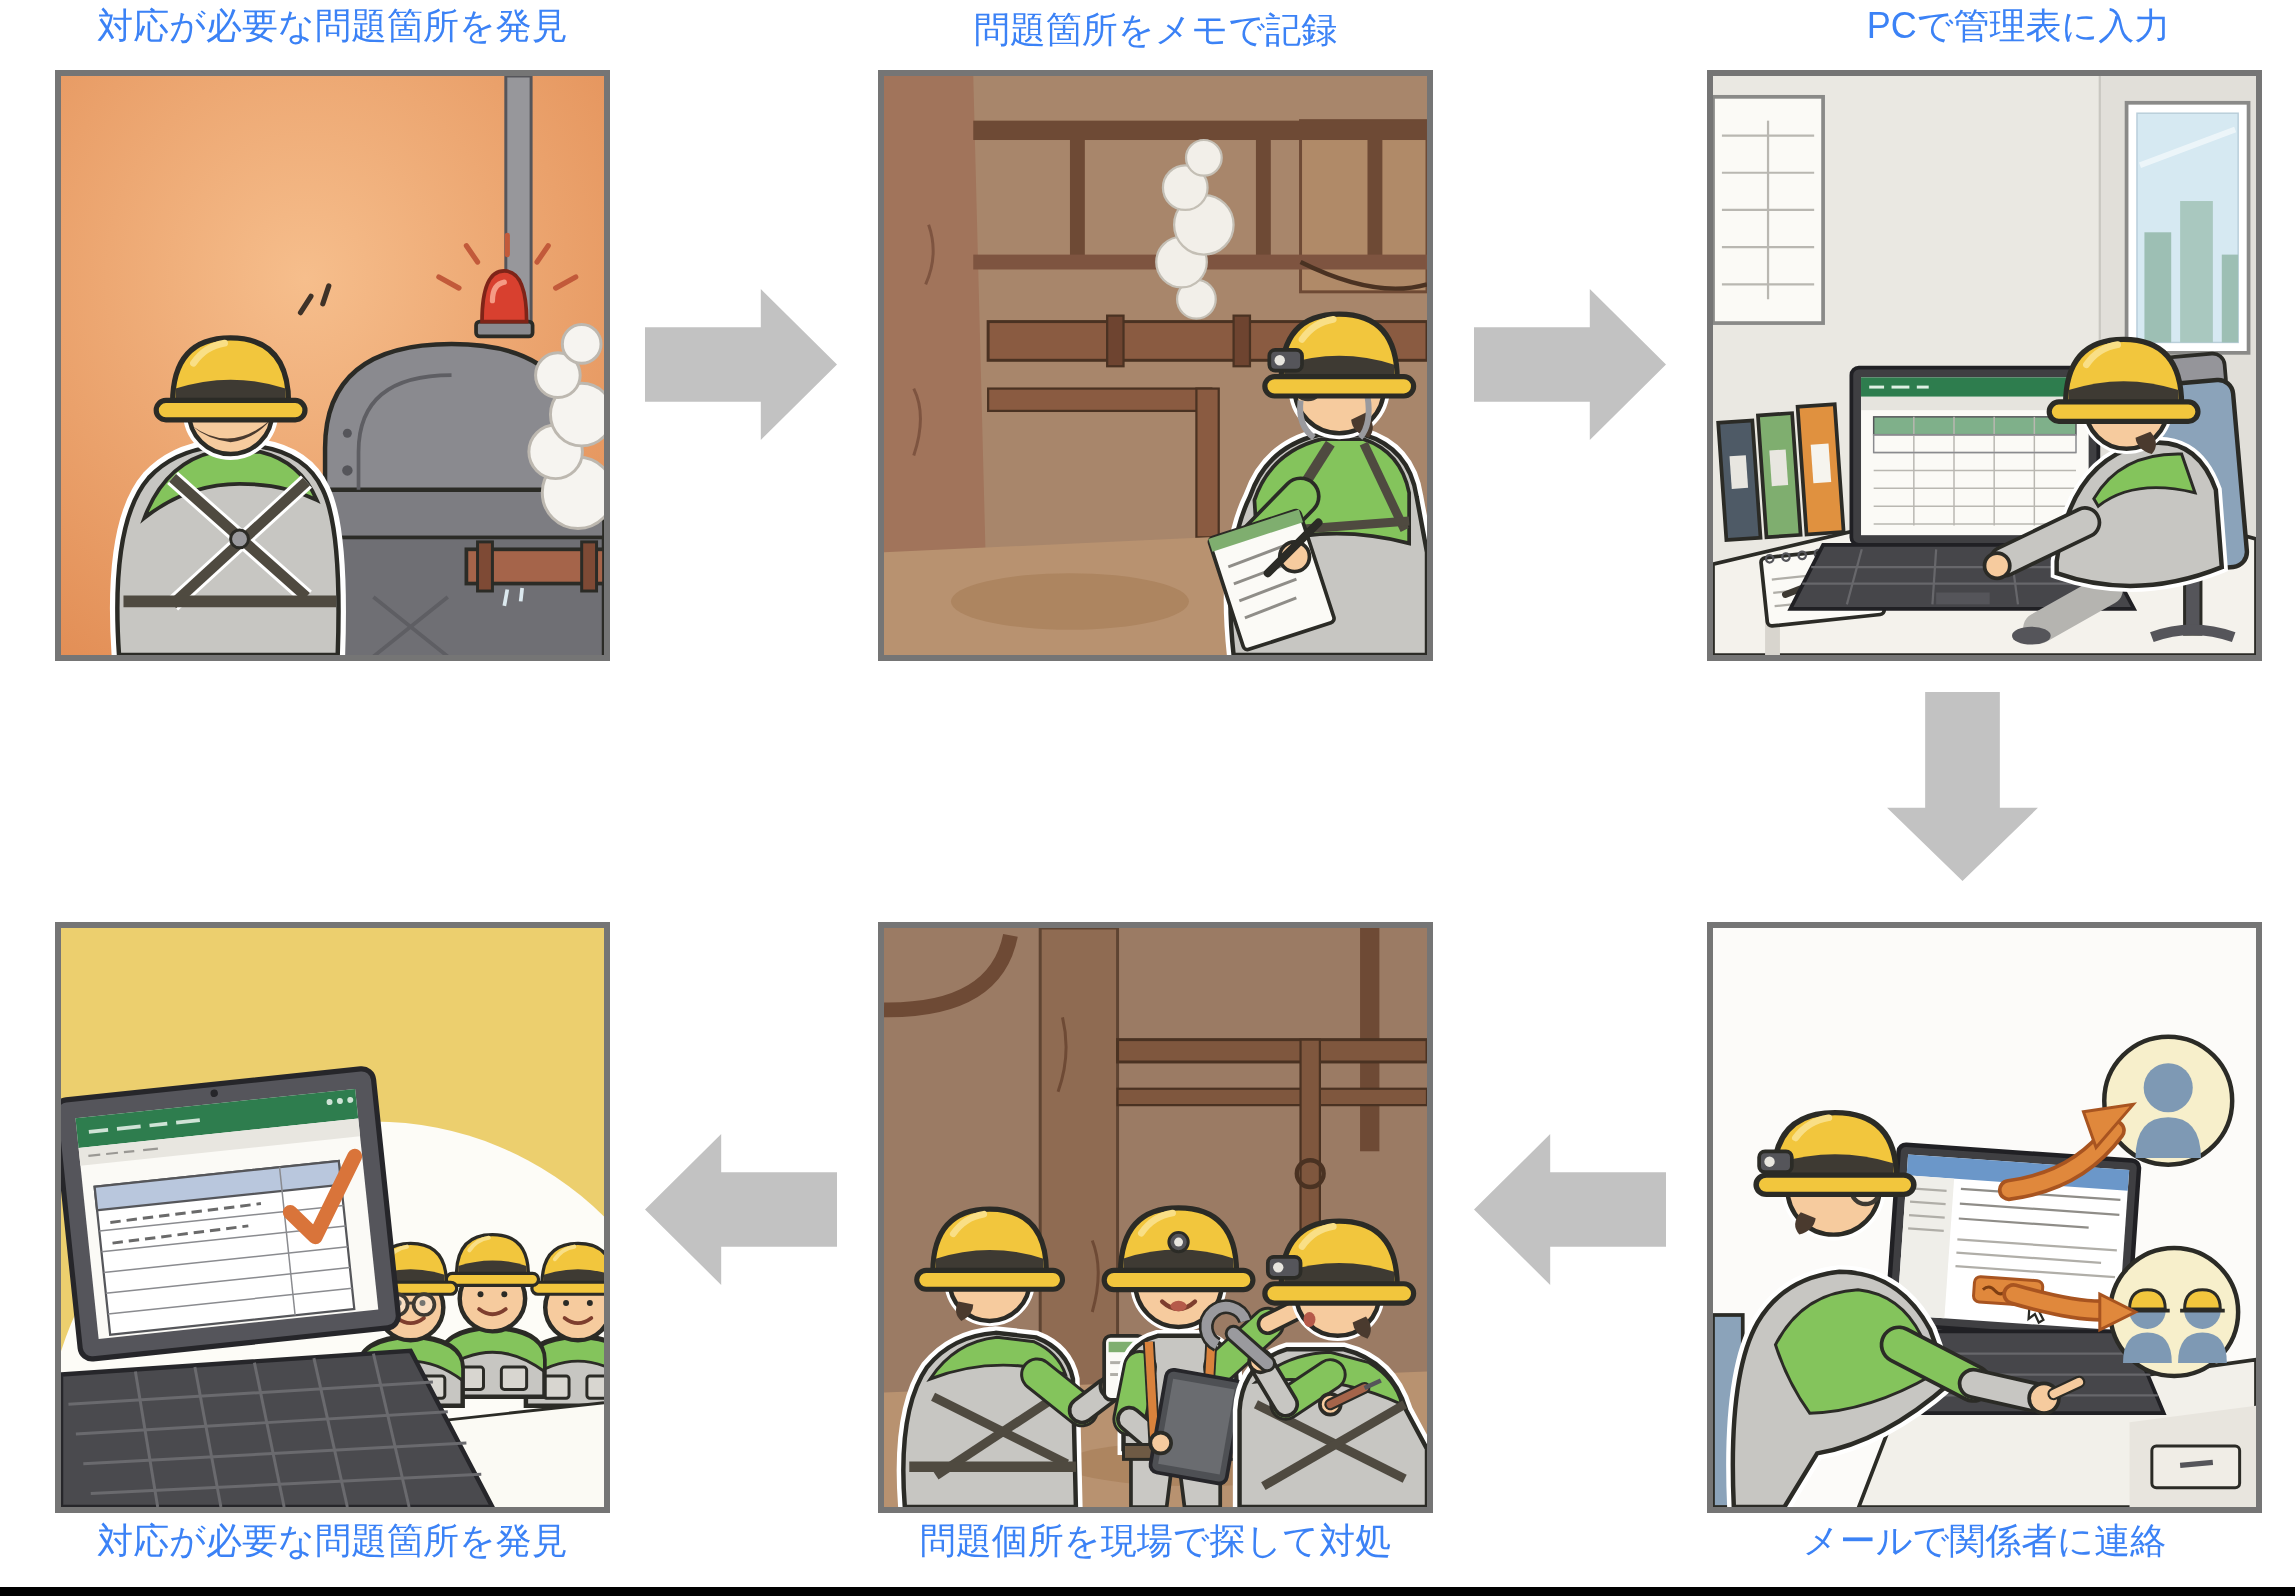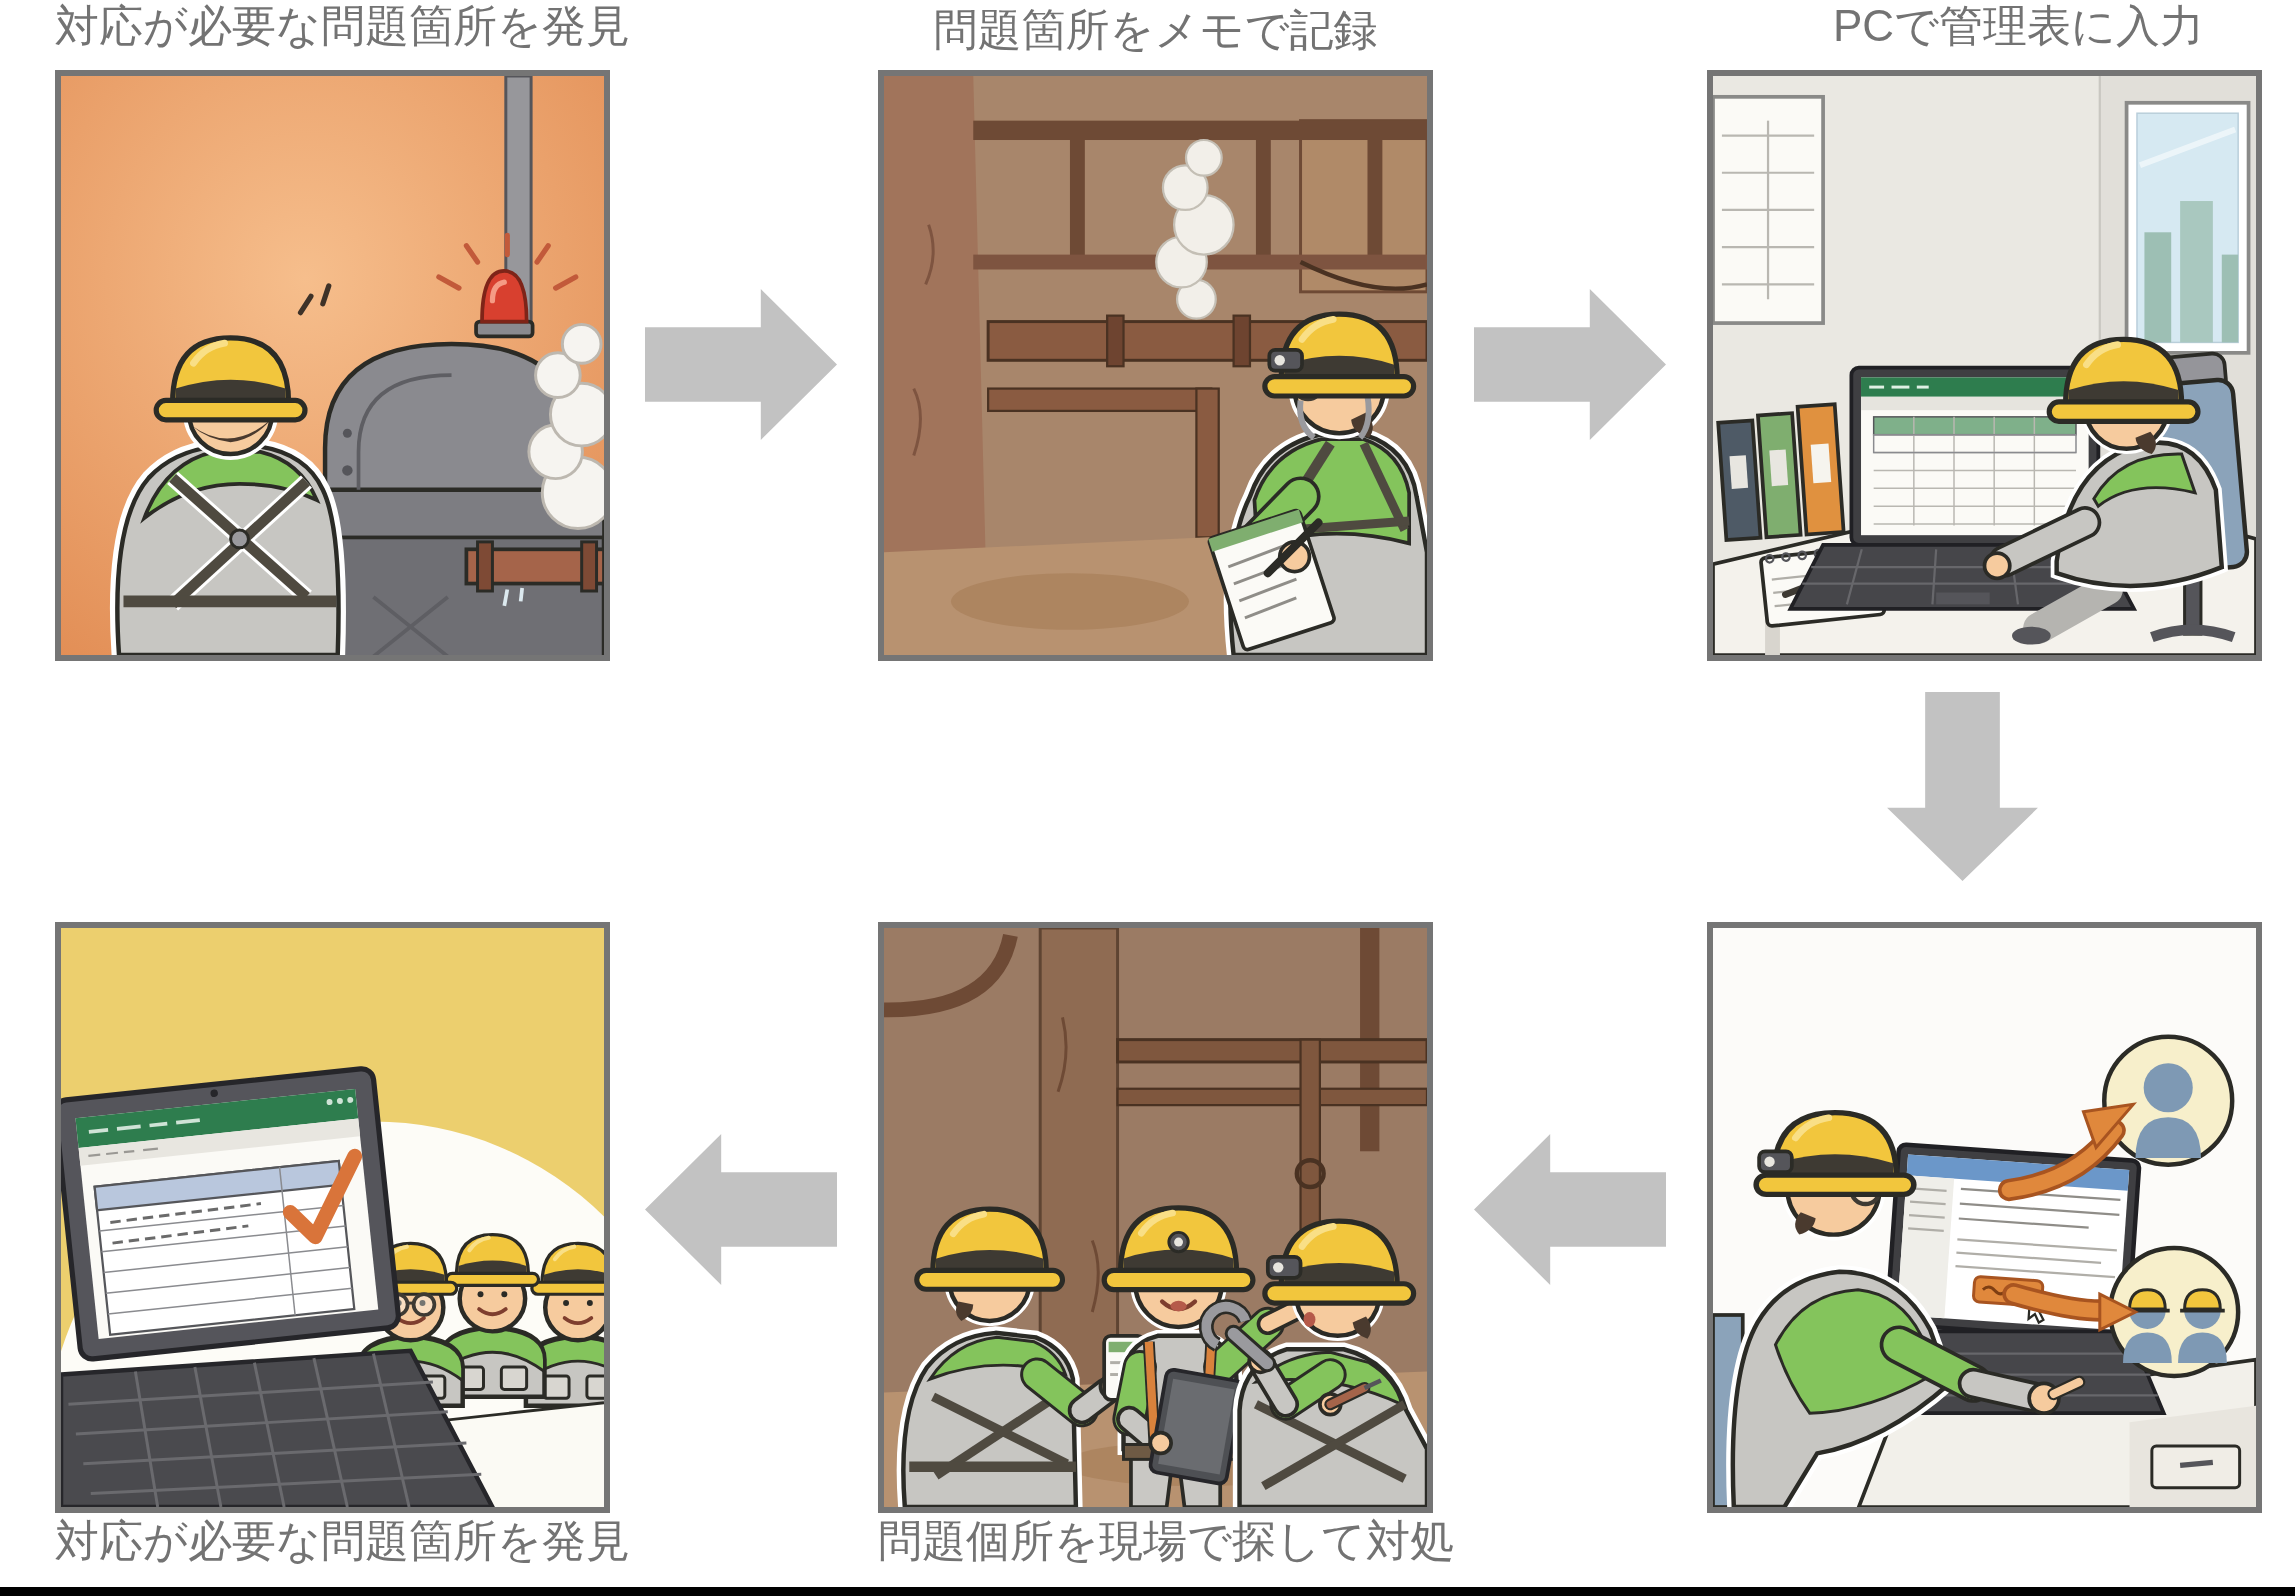--- a/index.html
+++ b/index.html
@@ -1,19 +1,19 @@
 <!DOCTYPE html>
 <html style="font-size:12px"><head>
 <meta charset="utf-8">
 <style>
   html,body{margin:0;padding:0;background:#ffffff;}
   .canvas{position:relative;width:2295px;height:1597px;background:#ffffff;overflow:hidden;
           font-family:"Liberation Sans","DejaVu Sans",sans-serif;}
   .step-label{position:absolute;width:555px;height:46px;line-height:46px;text-align:center;
-              font-size:44px;color:#737373;white-space:nowrap;}
+              font-size:36px;color:#3b82f6;white-space:nowrap;}
   .panel{position:absolute;width:543px;height:579px;border:6px solid #757575;background:#fff;}
   .panel svg{display:block;width:543px;height:579px;}
   .arrow{position:absolute;}
   .arrow svg{display:block;}
   .bottom-bar{position:absolute;left:0;top:1587px;width:2295px;height:10px;background:#000000;}
 </style>
 </head>
 <body>
 
 <div class="canvas">
@@ -294,20 +294,21 @@
         <circle cx="556" cy="446" r="55" fill="#F6CB9E" stroke="#2B2B26" stroke-width="6"></circle>
         <path d="M588,478 Q602,494 590,508 Q570,502 568,486 Z" fill="#4A3A2E"></path>
         <circle cx="518" cy="448" r="15" fill="rgba(255,255,255,0.35)" stroke="#3E3A33" stroke-width="6"></circle>
         <use href="#helmet" transform="translate(452,338)"></use>
       </g>
     </svg>
   </figure>
 
   <div class="step-label" style="left:55px;top:1518px;">対応が必要な問題箇所を発見</div>
   <div class="step-label" style="left:878px;top:1518px;">問題個所を現場で探して対処</div>
+  <div class="step-label" style="left:1707px;top:1518px;">メールで関係者に連絡</div>
 
   <figure class="panel" style="left:1707px;top:922px;margin:0;">
     <svg viewBox="0 0 730 778" preserveAspectRatio="none">
       <rect width="730" height="778" fill="#FCFBF9"></rect>
       <polygon points="246,648 730,580 730,778 196,778" fill="#F2F0EA" stroke="#2B2B26" stroke-width="5"></polygon>
       <polygon points="560,664 730,642 730,778 560,778" fill="#E8E5DE"></polygon>
       <rect x="590" y="696" width="118" height="56" rx="6" fill="#F0EDE6" stroke="#2B2B26" stroke-width="4"></rect>
       <line x1="628" y1="722" x2="672" y2="718" stroke="#55555A" stroke-width="7"></line>
       <g transform="rotate(4 380 470)">
         <rect x="238" y="300" width="324" height="242" rx="10" fill="#3F3F42" stroke="#202024" stroke-width="6"></rect>

